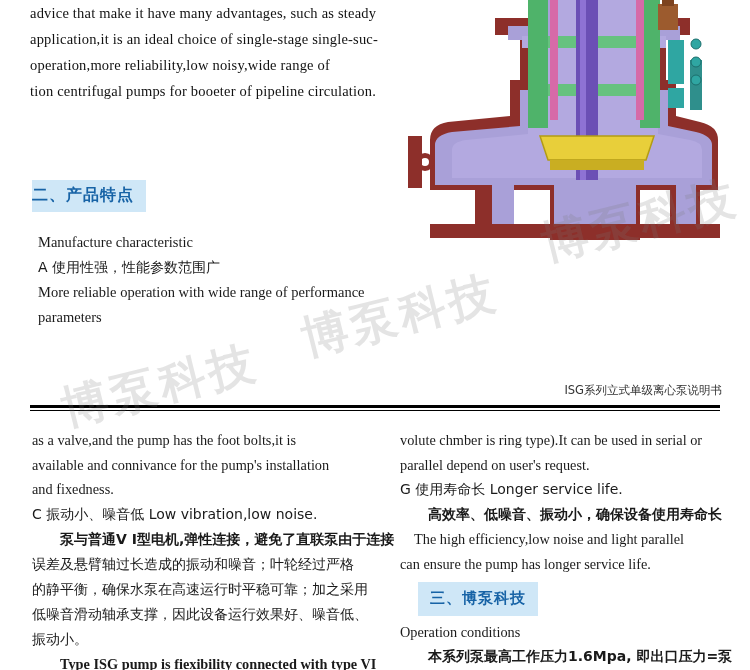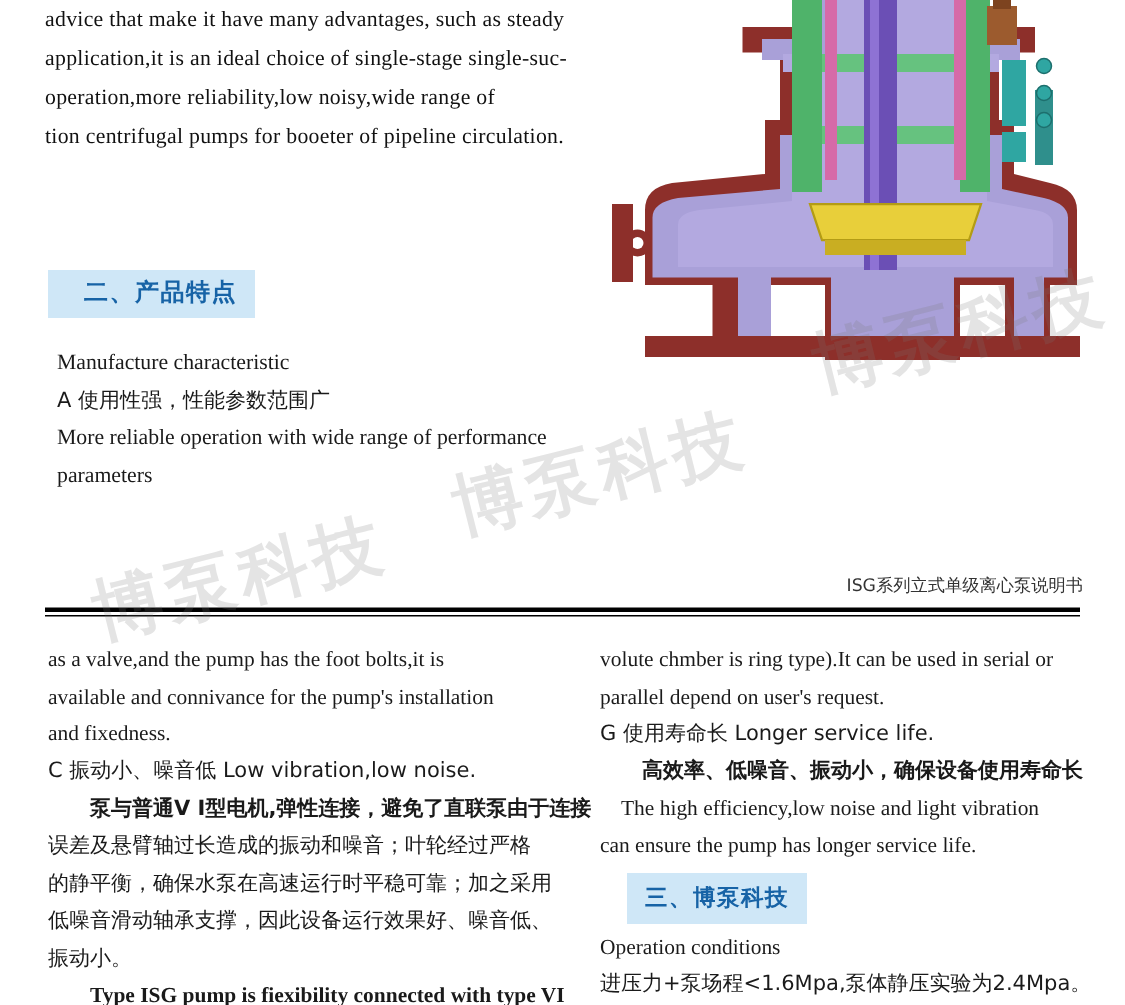--- a/index.html
+++ b/index.html
@@ -27,21 +27,21 @@
   .para div{white-space:nowrap;}
 
   .section-head{
     position:absolute;
     left:32px;top:180px;
     background:#cfe7f7;
     color:#1763a6;
     font-family:"DejaVu Sans", sans-serif;
     font-size:16px;
     font-weight:bold;
-    padding:5px 12px 6px 24px;
+    padding:5px 12px 6px 0;
     letter-spacing:1px;
   }
   .section-head.two{left:32px;top:180px;}
 
   .feat{
     position:absolute;left:38px;top:230px;width:350px;
     font-size:14.5px;line-height:25px;
   }
   .feat .cn{font-family:"DejaVu Sans", sans-serif;font-size:14px;}
   .feat div{white-space:nowrap;}
@@ -194,26 +194,27 @@
     <div class="cnline">振动小。</div>
     <div class="indent2">Type ISG pump is fiexibility connected with type VI</div>
 
   </div>
 
   <div class="col col-right">
     <div>volute chmber is ring type).It can be used in serial or</div>
     <div>parallel depend on user's request.</div>
     <div class="cnline">G  使用寿命长   Longer service life.</div>
     <div class="cnline indent2">高效率、低噪音、振动小，确保设备使用寿命长</div>
-    <div class="indent1">The high efficiency,low noise and light vibration</div>
+    <div class="indent1">The high efficiency,low noise and light parallel</div>
     <div>can ensure the pump has longer service life.</div>
 
     <div class="section-head3">三、博泵科技</div>
 
     <div>Operation conditions</div>
+    <div class="cnline indent2">本系列泵最高工作压力1.6Mpa, 即出口压力=泵</div>
     <div class="cnline">进压力+泵场程&lt;1.6Mpa,泵体静压实验为2.4Mpa。</div>
   </div>
 
   <div class="wm wm1">博泵科技</div>
   <div class="wm wm2">博泵科技</div>
   <div class="wm wm3">博泵科技</div>
 
 </div>
 
 </body></html>

